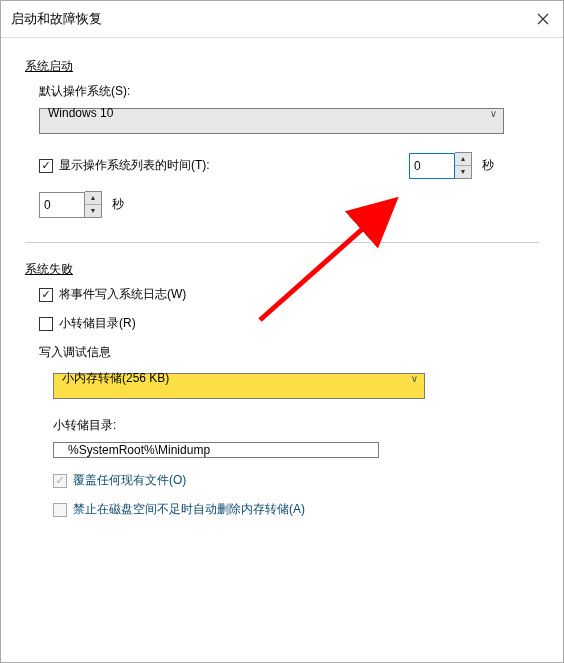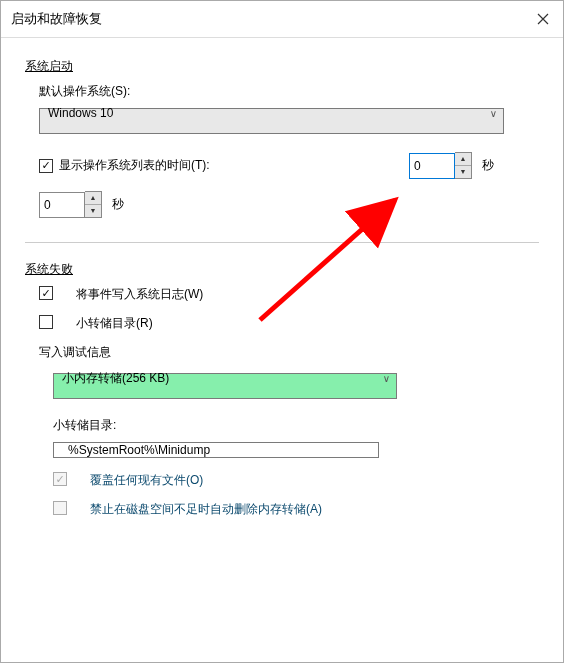--- a/index.html
+++ b/index.html
@@ -7,23 +7,23 @@
     .window { background: #fff; width: 564px; height: 663px; border: 1px solid #aaa; display: flex; flex-direction: column; }
     .titlebar { display: flex; align-items: center; justify-content: space-between; padding: 8px 10px; border-bottom: 1px solid #ddd; }
     .titlebar-title { font-size: 13px; }
     .titlebar-close { width: 20px; height: 20px; display: flex; align-items: center; justify-content: center; cursor: pointer; }
     .content { padding: 20px 24px 0 24px; flex: 1; overflow: hidden; }
     .group-label { font-size: 12px; margin-bottom: 8px; text-decoration: underline; }
     .section { margin-bottom: 24px; }
     .indent { margin-left: 14px; }
     .label-row { margin-bottom: 8px; font-size: 12px; }
     .select-box { width: 465px; height: 26px; border: 1px solid #7a7a7a; background: #e8e8e8; display: flex; align-items: center; justify-content: space-between; padding: 0 6px 16px 8px; margin-bottom: 18px; cursor: pointer; }
-    .select-box.small { width: 344px; background: #86efac; }
+    .select-box.small { width: 372px; background: #fde047; }
     .chev { font-size: 10px; color: #555; }
-    .check-row { display: flex; margin-bottom: 12px; gap: 17px; }
+    .check-row { display: flex; align-items: center; margin-bottom: 12px; }
     .checkbox { width: 14px; height: 14px; border: 1px solid #333; margin-right: 6px; display: flex; align-items: center; justify-content: center; background: #fff; cursor: pointer; flex-shrink: 0; }
     .checkbox.checked::after { content: "✓"; font-size: 11px; line-height: 1; color: #000; }
     .checkbox.disabled { border-color: #aaa; background: #f5f5f5; }
     .checkbox.disabled.checked::after { color: #aaa; }
     .check-label { font-size: 12px; }
     .row-with-spin { display: flex; align-items: center; margin-bottom: 12px; }
     .row-with-spin .left { display: flex; align-items: center; flex: 0 0 370px; }
     .spin-wrap { display: flex; align-items: center; }
     .spin-input { width: 46px; height: 26px; border: 1px solid #0078d7; padding: 2px 4px; font-size: 12px; outline: none; }
     .spin-input.grey { border-color: #888; }

